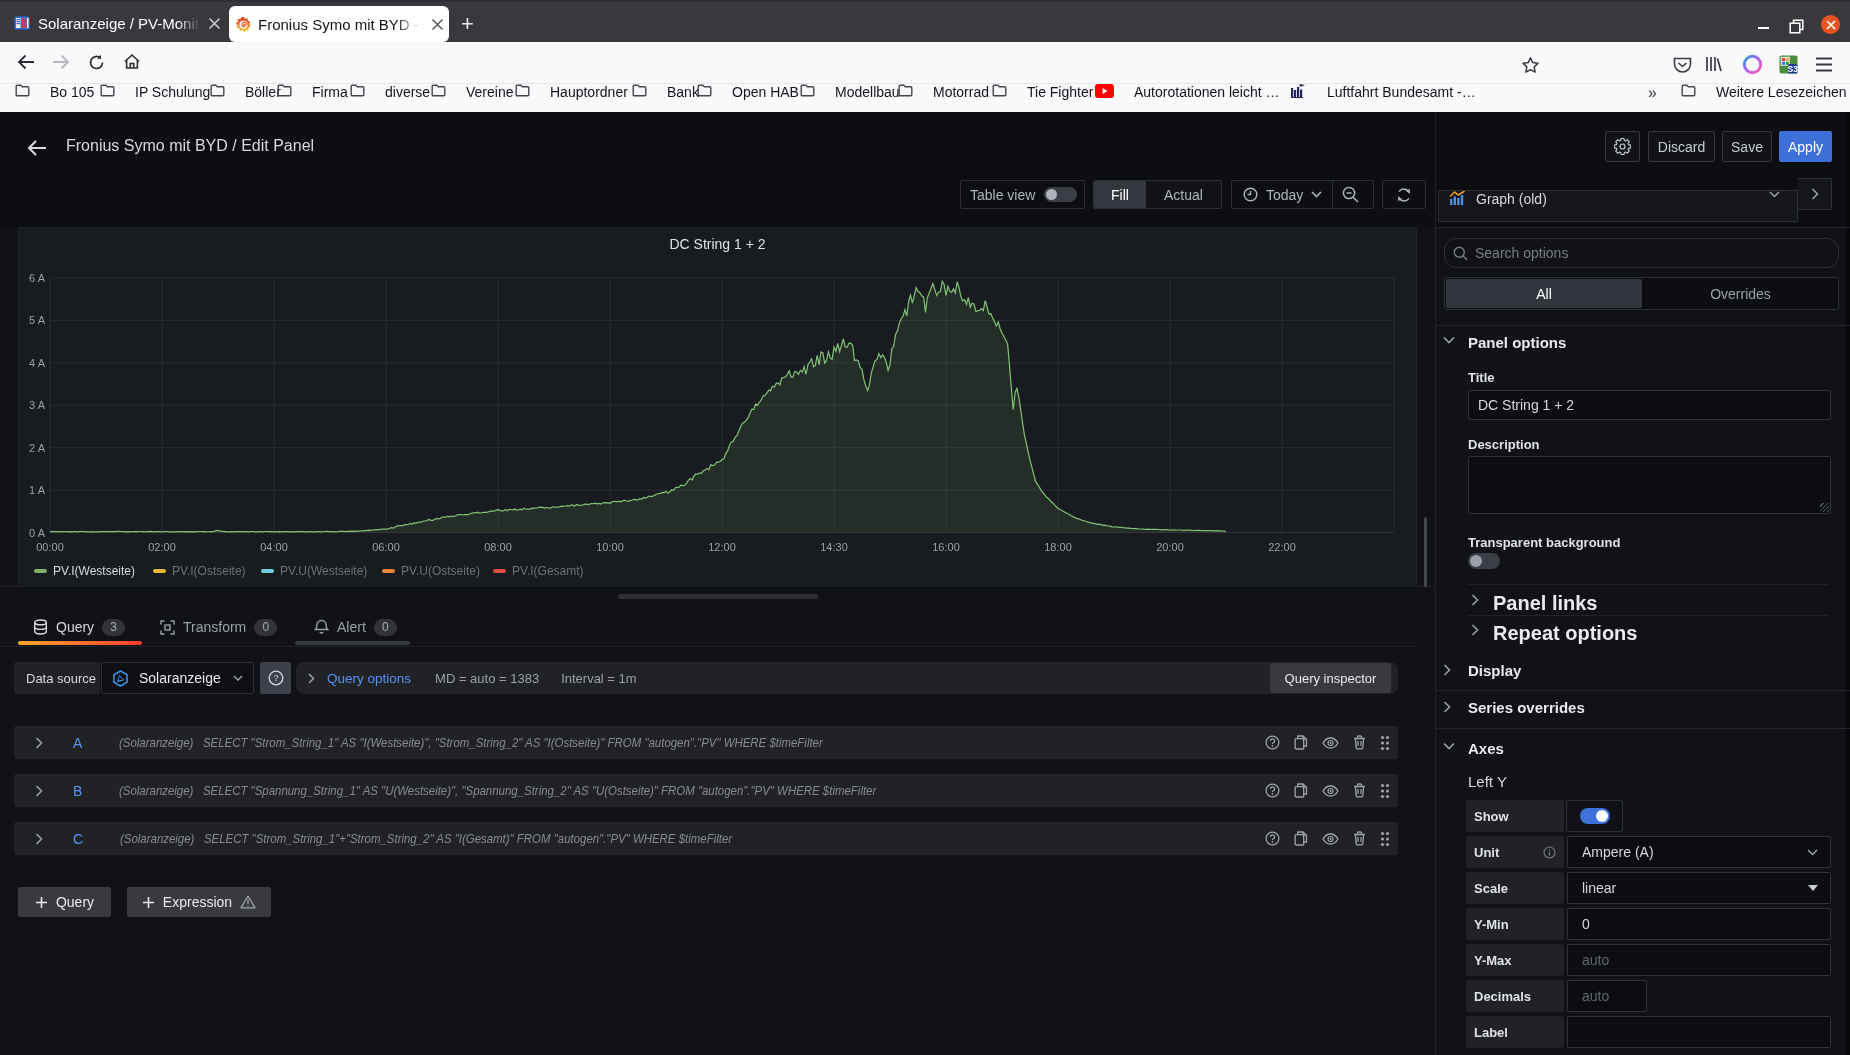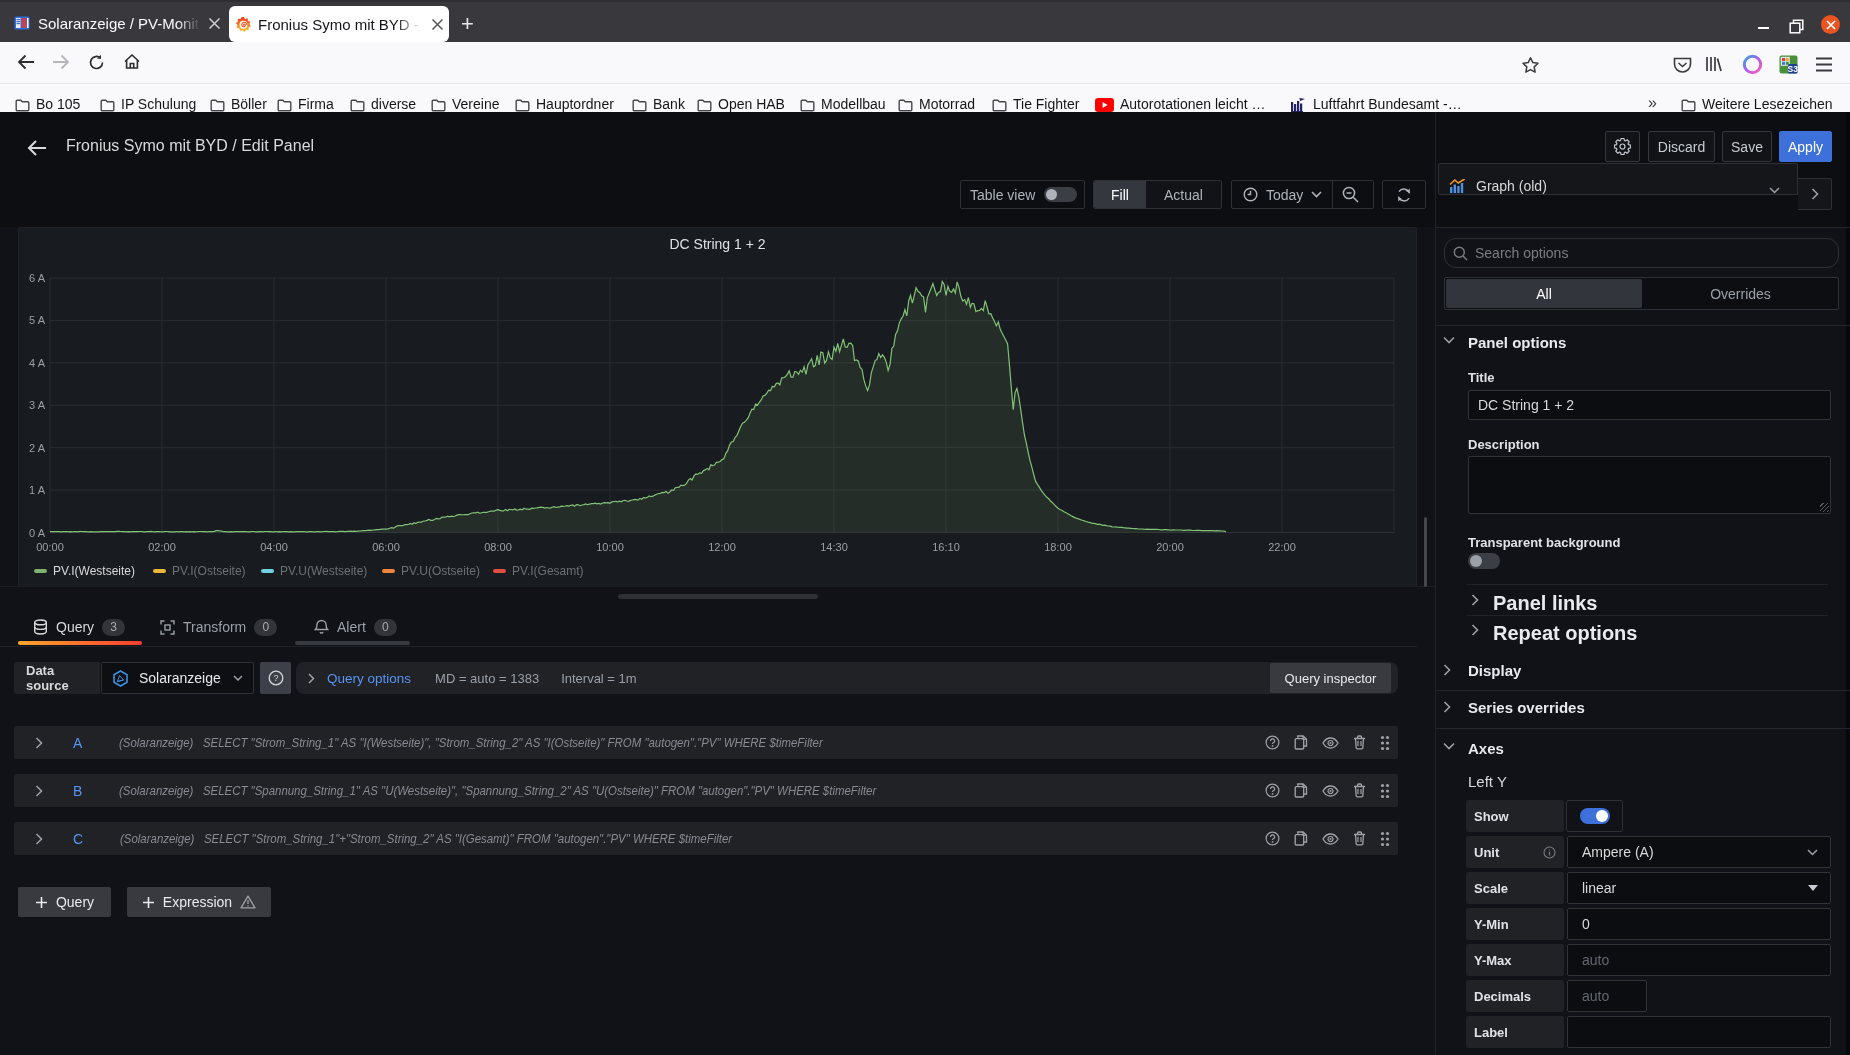--- a/index.html
+++ b/index.html
@@ -9,21 +9,21 @@
 #tabbar{position:absolute;left:0;top:0;width:1850px;height:42px;background:#38383d;border-top:2px solid #2f2f33}
 .tab1{position:absolute;left:14px;top:0;height:42px;display:flex;align-items:center;color:#fbfbfe;font-size:15px}
 .tabfade{white-space:nowrap;overflow:hidden;width:164px;-webkit-mask-image:linear-gradient(90deg,#000 85%,transparent 99%);mask-image:linear-gradient(90deg,#000 85%,transparent 99%)}
 .tab2{position:absolute;left:229px;top:4px;width:220px;height:36px;background:#fff;border-radius:6px;display:flex;align-items:center;color:#15141a;font-size:15px}
 .tabfade2{white-space:nowrap;overflow:hidden;width:168px;-webkit-mask-image:linear-gradient(90deg,#000 82%,transparent 97%);mask-image:linear-gradient(90deg,#000 82%,transparent 97%)}
 #toolbar{position:absolute;left:0;top:42px;width:1850px;height:41px;background:#f9f9fb}
 #urlbar{position:absolute;left:269px;top:8px;width:1279px;height:31px;background:#fff;border:1px solid #ddd;box-shadow:0 0 2px rgba(0,0,0,.18);border-radius:5px;display:flex;align-items:center}
 .urltxt{font-size:15px;color:#15141a;margin-left:8px;white-space:nowrap}
 .urlgray{color:#7a7a84}
 #bookbar{position:absolute;left:0;top:83px;width:1850px;height:29px;background:#f9f9fb;border-top:1px solid #e7e7ea}
-.bk{position:absolute;top:0;height:28px;display:flex;align-items:flex-end;gap:6px;font-size:14px;color:#15141a;white-space:nowrap}
+.bk{position:absolute;top:0;height:28px;display:flex;align-items:flex-start;gap:20px;font-size:14px;color:#15141a;white-space:nowrap}
 
 #graf{position:absolute;left:0;top:112px;width:1850px;height:943px;background:#111217;color:#d8d9da}
 .gbtn{position:absolute;height:31px;border:1px solid #34373e;border-radius:2px;background:#111317;color:#c7cbd2;font-size:14px;display:flex;align-items:center;justify-content:center}
 .tbox{position:absolute;top:68px;height:29px;border:1px solid #2c3136;border-radius:2px;display:flex;align-items:center;color:#aeb4bc;font-size:14px}
 .panel{position:absolute;left:18px;top:115px;width:1399px;height:360px;background:#181b1f;border:1px solid #1f2227;border-radius:2px}
 .xlab{position:absolute;top:313px;font-size:11px;color:#9aa0a6;transform:translateX(-50%)}
 .ylab{position:absolute;width:26px;text-align:right;font-size:11px;color:#9aa0a6;transform:translateY(-50%)}
 .leg{position:absolute;top:336px;height:14px;display:flex;align-items:center;font-size:12px;color:#6d7177}
 .dash{display:inline-block;width:13px;height:4px;border-radius:2px;margin-right:6px}
 .qtab{position:absolute;top:500px;height:30px;display:flex;align-items:center;font-size:14px;color:#9aa0a8;gap:8px}
@@ -299,21 +299,21 @@
         <div class="ylab" style="left:0;top:92.39999999999998px">5 A</div>
         <div class="ylab" style="left:0;top:49.97999999999999px">6 A</div>
         <div class="xlab" style="left:31px">00:00</div>
         <div class="xlab" style="left:143px">02:00</div>
         <div class="xlab" style="left:255px">04:00</div>
         <div class="xlab" style="left:367px">06:00</div>
         <div class="xlab" style="left:479px">08:00</div>
         <div class="xlab" style="left:591px">10:00</div>
         <div class="xlab" style="left:703px">12:00</div>
         <div class="xlab" style="left:815px">14:30</div>
-        <div class="xlab" style="left:927px">16:10</div>
+        <div class="xlab" style="left:927px">16:00</div>
         <div class="xlab" style="left:1039px">18:00</div>
         <div class="xlab" style="left:1151px">20:00</div>
         <div class="xlab" style="left:1263px">22:00</div>
  <svg class="ab" style="left:0;top:0" width="1397" height="358" viewBox="0 0 1397 358">
   <path d="M31 262.08H1375" stroke="#2a2d34" stroke-width="1"></path>
           <path d="M31 219.66H1375" stroke="#2a2d34" stroke-width="1"></path>
           <path d="M31 177.24H1375" stroke="#2a2d34" stroke-width="1"></path>
           <path d="M31 134.82H1375" stroke="#2a2d34" stroke-width="1"></path>
           <path d="M31 92.39999999999998H1375" stroke="#2a2d34" stroke-width="1"></path>
           <path d="M31 49.97999999999999H1375" stroke="#2a2d34" stroke-width="1"></path>
@@ -368,21 +368,21 @@
           <path d="M6 13a1.6 1.6 0 0 0 3 0" fill="none" stroke="#9aa0a8" stroke-width="1.4"></path>
         </svg>
   <span>Alert</span>
         <span class="badge">0</span>
  </div>
  <div class="ab" style="left:18px;top:529px;width:124px;height:4px;border-radius:2px;background:linear-gradient(90deg,#ffa62e,#f53e2e)"></div>
  <div class="ab" style="left:295px;top:529px;width:115px;height:4px;border-radius:2px;background:#373a40"></div>
  <div class="ab" style="left:0;top:534px;width:1417px;border-top:1px solid #1f2227"></div>
 
  <div class="ab" style="left:14px;top:550px;width:86px;height:32px;background:#202226;border-radius:2px 0 0 2px;display:flex;align-items:center">
-        <span style="margin-left:12px;font-size:13px;font-weight:700;color:#d8d9da">Data source</span>
+        <span style="margin-left:12px;font-size:13px;font-weight:400;color:#d8d9da">Data source</span>
       </div>
  <div class="ab" style="left:101px;top:550px;width:153px;height:32px;background:#0d0f13;border:1px solid #2c3136;border-radius:2px;display:flex;align-items:center">
   <svg style="margin-left:10px" width="17" height="17" viewBox="0 0 17 17">
           <path d="M8.5 1l6.5 3.7v7.6L8.5 16 2 12.3V4.7z" fill="none" stroke="#3d8fe0" stroke-width="1.6"></path>
           <path d="M5.5 11.5l2-6 4 4.5zM5.5 11.5L11.5 10" fill="none" stroke="#3d8fe0" stroke-width="1"></path>
         </svg>
   <span style="margin-left:10px;font-size:14px;color:#e8eaed">Solaranzeige</span>
   <svg style="margin-left:12px" width="10" height="6" viewBox="0 0 10 6">
           <path d="M1 1l4 4 4-4" fill="none" stroke="#9aa0a8" stroke-width="1.5"></path>
         </svg>
@@ -524,21 +524,21 @@
  <svg width="13" height="13" viewBox="0 0 13 13">
           <path d="M6.5 1v11M1 6.5h11" stroke="#e8eaed" stroke-width="1.6"></path>
         </svg>Expression
  <svg width="16" height="14" viewBox="0 0 16 14">
           <path d="M8 1.2L15 12.8H1z" fill="none" stroke="#9fa3a8" stroke-width="1.3" stroke-linejoin="round"></path>
           <path d="M8 5v4M8 10.5v1" stroke="#9fa3a8" stroke-width="1.3"></path>
         </svg></div>
 
 <div class="ab" style="left:1435px;top:0;width:1px;height:943px;background:#202227"></div>
 <div class="ab" style="left:1846px;top:0;width:4px;height:943px;background:#07080a"></div>
-<div class="ab" style="left:1438px;top:51px;width:360px;height:32px;background:#141619;border:1px solid #2c3136;border-radius:2px 0 0 2px;display:flex;align-items:flex-end">
+<div class="ab" style="left:1438px;top:78px;width:360px;height:32px;background:#141619;border:1px solid #2c3136;border-radius:2px 0 0 2px;display:flex;align-items:flex-start">
  <svg style="margin-left:10px" width="17" height="15" viewBox="0 0 17 15">
           <g fill="#4f8fe0">
             <rect x="1" y="8" width="2.4" height="6"></rect>
             <rect x="4.6" y="5.5" width="2.4" height="8.5"></rect>
             <rect x="8.2" y="7" width="2.4" height="7"></rect>
             <rect x="11.8" y="4" width="2.4" height="10"></rect>
           </g>
           <path d="M1 5.5L5.8 1l3.4 3L15.6 0" fill="none" stroke="#f59c2c" stroke-width="1.5"></path>
         </svg>
  <span style="margin-left:10px;font-size:14px;color:#d8d9da">Graph (old)</span>

